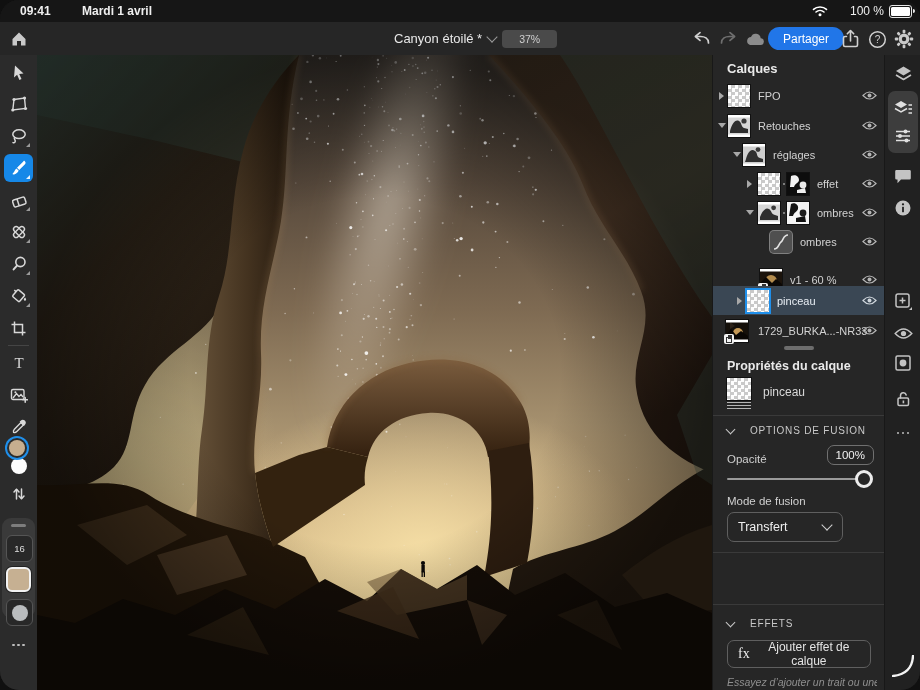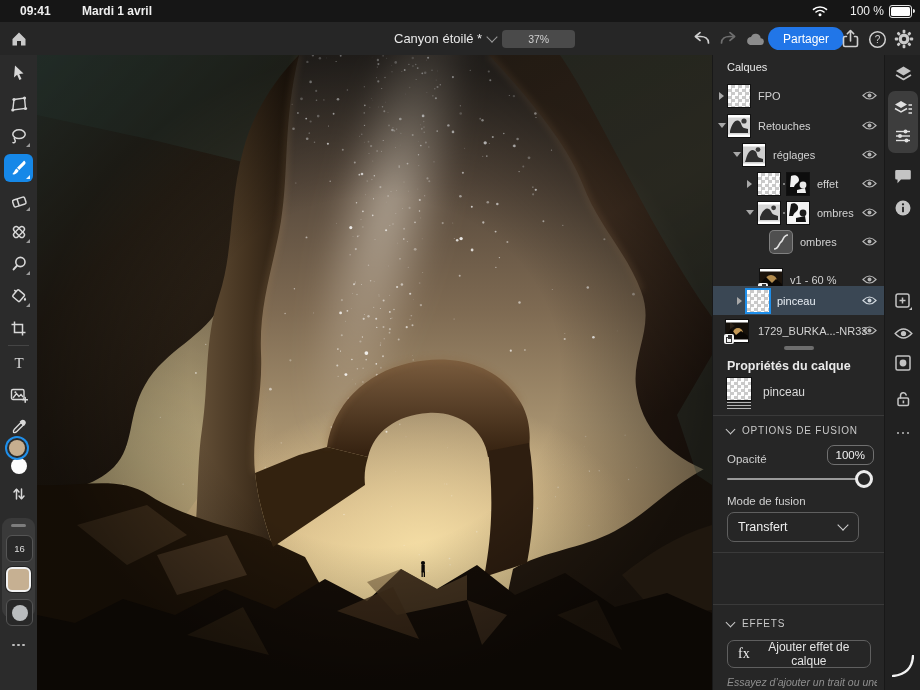--- a/index.html
+++ b/index.html
@@ -1,34 +1,34 @@
 <!DOCTYPE html>
 <html><head>
 <meta charset="utf-8">
 <style>
   html,body{margin:0;padding:0;background:#101010;}
   #app{position:relative;width:920px;height:690px;overflow:hidden;background:#1a1a1a;
-       font-family:"Liberation Sans","DejaVu Sans",sans-serif;color:#d6d6d6;-webkit-font-smoothing:antialiased;}
+       font-family:"Liberation Sans","DejaVu Sans",sans-serif;color:#d6d6d6;border-radius:19px;-webkit-font-smoothing:antialiased;}
   .abs{position:absolute;}
   svg{display:block;}
   
   #statusbar{position:absolute;left:0;top:0;width:920px;height:22px;background:#161616;}
   #sb-time{position:absolute;left:20px;top:4px;font-size:12px;font-weight:bold;color:#efefef;}
   #sb-date{position:absolute;left:82px;top:4px;font-size:12px;font-weight:bold;color:#efefef;}
   #sb-batt-label{position:absolute;right:36px;top:4px;font-size:12px;color:#efefef;}
   #sb-batt{position:absolute;right:8px;top:5px;width:21px;height:11px;border:1px solid #e8e8e8;border-radius:3px;}
   #sb-batt i{position:absolute;left:1px;top:1px;bottom:1px;right:1px;background:#fff;border-radius:1.5px;}
   #sb-batt u{position:absolute;right:-4px;top:3px;width:2px;height:4px;background:#e8e8e8;border-radius:0 2px 2px 0;}
   
   #topbar{position:absolute;left:0;top:22px;width:920px;height:33px;background:#262626;border-bottom:1px solid #161616;}
   .tb-ic{position:absolute;top:6px;width:22px;height:22px;display:flex;align-items:center;justify-content:center;}
   #doc-group{position:absolute;left:394px;top:0;height:33px;display:flex;align-items:center;gap:6px;}
   #doc-title{font-size:13px;color:#e8e8e8;}
   .chev{width:7px;height:7px;border-right:1.6px solid #9a9a9a;border-bottom:1.6px solid #9a9a9a;transform:rotate(45deg);margin-top:-4px;}
-  #zoom-badge{background:#4a4a4a;color:#cfcfcf;font-size:10.5px;border-radius:4px;padding:3px 26px;}
+  #zoom-badge{background:#4a4a4a;color:#cfcfcf;font-size:10.5px;border-radius:4px;padding:3px 17px;}
   #share-btn{position:absolute;left:768px;top:5px;height:23px;padding:0 15px;background:#2176e8;color:#fff;
              font-size:12px;border:none;border-radius:12px;display:flex;align-items:center;}
   
   #main{position:absolute;left:0;top:55px;width:920px;height:635px;}
   
   #tools{position:absolute;left:0;top:0;width:37px;height:635px;background:#2b2b2b;}
   .tool{position:absolute;left:4px;width:29px;height:28px;border-radius:6px;display:flex;align-items:center;justify-content:center;}
   .tool.sel{background:#1688e8;}
   .tool .sub{position:absolute;right:3px;bottom:3px;width:0;height:0;border-left:4px solid transparent;border-bottom:4px solid #9a9a9a;}
   .tool.sel .sub{border-bottom-color:#eaf4ff;}
@@ -46,49 +46,49 @@
   #to-brushprev{position:absolute;left:4px;top:81px;width:25px;height:25px;background:#282828;border:1px solid #555;border-radius:6px;
              display:flex;align-items:center;justify-content:center;}
   #to-brushprev i{width:16px;height:16px;border-radius:50%;background:#b9bcbe;}
   .dots{display:flex;gap:2.5px;align-items:center;justify-content:center;}
   .dots i{width:2.6px;height:2.6px;border-radius:50%;background:#bdbdbd;}
   #to-more{position:absolute;left:0;top:120px;width:33px;height:14px;}
   
   #canvas{position:absolute;left:37px;top:0;width:675px;height:635px;background:#0c0a08;}
   
   #rightpanel{position:absolute;left:712px;top:0;width:172px;height:635px;background:#262626;border-left:1px solid #181818;box-sizing:border-box;}
-  #lp-title{position:absolute;left:14px;top:6px;font-size:11px;font-weight:normal;color:#e9e9e9;}
+  #lp-title{position:absolute;left:14px;top:6px;font-size:13px;font-weight:bold;color:#e9e9e9;}
   .lrow{position:absolute;left:0;width:172px;height:29px;}
   .lrow.sel{background:#3a4754;}
   .lname{position:absolute;top:8.5px;font-size:11px;color:#d2d2d2;white-space:nowrap;}
   .disc-r{position:absolute;width:0;height:0;border-left:5px solid #a8a8a8;border-top:4px solid transparent;border-bottom:4px solid transparent;top:11px;}
   .disc-d{position:absolute;width:0;height:0;border-top:5px solid #a8a8a8;border-left:4px solid transparent;border-right:4px solid transparent;top:12px;}
   .thumb{position:absolute;top:3.5px;width:22px;height:22px;box-shadow:0 0 0 1px #111;}
   .checker{background:conic-gradient(#c9c9c9 25%,#fdfdfd 0 50%,#c9c9c9 0 75%,#fdfdfd 0);background-size:7px 7px;}
   .thumb.selthumb{box-shadow:0 0 0 2px #1f8fea;}
   .eye{position:absolute;right:8px;top:8px;width:15px;height:13px;}
   .linkdot{position:absolute;top:13.5px;width:2.5px;height:2.5px;background:#9a9a9a;border-radius:50%;}
   .sobadge{position:absolute;left:-2px;bottom:-2px;width:10px;height:10px;background:#f2f2f2;border-radius:2px;}
   .sobadge:before{content:"";position:absolute;left:2px;top:3.5px;width:4px;height:4px;border:1px solid #333;}
   .sobadge:after{content:"";position:absolute;left:4px;top:1.5px;width:4px;height:4px;background:#333;}
   #lp-draghandle{position:absolute;left:71px;top:291px;width:30px;height:4px;border-radius:2px;background:#6d6d6d;}
   #props-title{position:absolute;left:14px;top:304px;font-size:12.5px;font-weight:bold;color:#e9e9e9;}
   #props-thumb{position:absolute;left:14px;top:323px;width:24px;height:22px;box-shadow:0 0 0 1px #111;}
   #props-lines{position:absolute;left:14px;top:347px;width:24px;height:7px;
      background:repeating-linear-gradient(to bottom,#b5b5b5 0 1.2px,transparent 1.2px 3px);}
   #props-name{position:absolute;left:50px;top:330px;font-size:12px;color:#d8d8d8;}
   .pdiv{position:absolute;left:0;width:172px;height:1px;background:#3a3a3a;}
-  .sect-head{position:absolute;left:14px;display:flex;align-items:center;gap:8px;font-size:10px;letter-spacing:.8px;color:#c9c9c9;}
+  .sect-head{position:absolute;left:14px;display:flex;align-items:center;gap:16px;font-size:10px;letter-spacing:.8px;color:#c9c9c9;}
   .sect-head .chev{width:6px;height:6px;border-color:#c9c9c9;margin-top:-3px;}
   #opacity-label{position:absolute;left:14px;top:398px;font-size:11.5px;color:#cfcfcf;}
   #opacity-value{position:absolute;right:10px;top:390px;border:1px solid #707070;border-radius:7px;padding:3px 8px;font-size:11.5px;color:#f0f0f0;}
   #opacity-slider{position:absolute;left:14px;top:423px;width:144px;height:2px;background:#9a9a9a;border-radius:1px;}
   #opacity-knob{position:absolute;right:-2px;top:-8px;width:12px;height:12px;border:3px solid #ececec;border-radius:50%;background:#262626;}
   #blend-label{position:absolute;left:14px;top:440px;font-size:11.5px;color:#cfcfcf;}
-  #blend-select{position:absolute;left:14px;top:457px;width:132px;height:30px;border:1px solid #5f5f5f;border-radius:7px;box-sizing:border-box;
+  #blend-select{position:absolute;left:14px;top:457px;width:116px;height:30px;border:1px solid #5f5f5f;border-radius:7px;box-sizing:border-box;
      display:flex;align-items:center;padding:0 10px;font-size:12.5px;color:#eee;}
   #blend-select .chev{position:absolute;right:11px;border-color:#cfcfcf;}
   .pbtn{position:absolute;left:14px;width:144px;height:28px;border:1px solid #5f5f5f;border-radius:7px;box-sizing:border-box;background:transparent;
      display:flex;align-items:center;gap:8px;padding:0 10px;font-size:12px;color:#e4e4e4;font-family:inherit;}
   #fx-glyph{font-family:"Liberation Serif","DejaVu Serif",serif;font-size:14px;color:#eee;}
   #effects-hint{position:absolute;left:14px;top:621px;width:150px;font-size:10.5px;font-style:italic;color:#8f8f8f;white-space:nowrap;overflow:hidden;}
   
   #rightstrip{position:absolute;left:884px;top:0;width:36px;height:635px;background:#212121;border-left:1px solid #181818;box-sizing:border-box;}
   .sic{position:absolute;left:7px;width:22px;height:22px;display:flex;align-items:center;justify-content:center;}
   #strip-active{position:absolute;left:3px;top:36px;width:30px;height:62px;background:#3d3d3d;border-radius:7px;}

